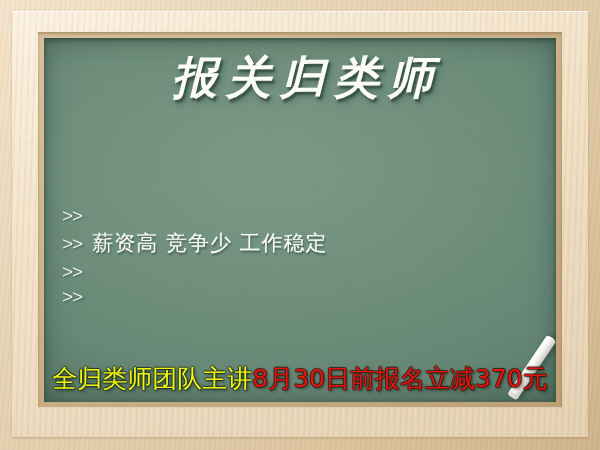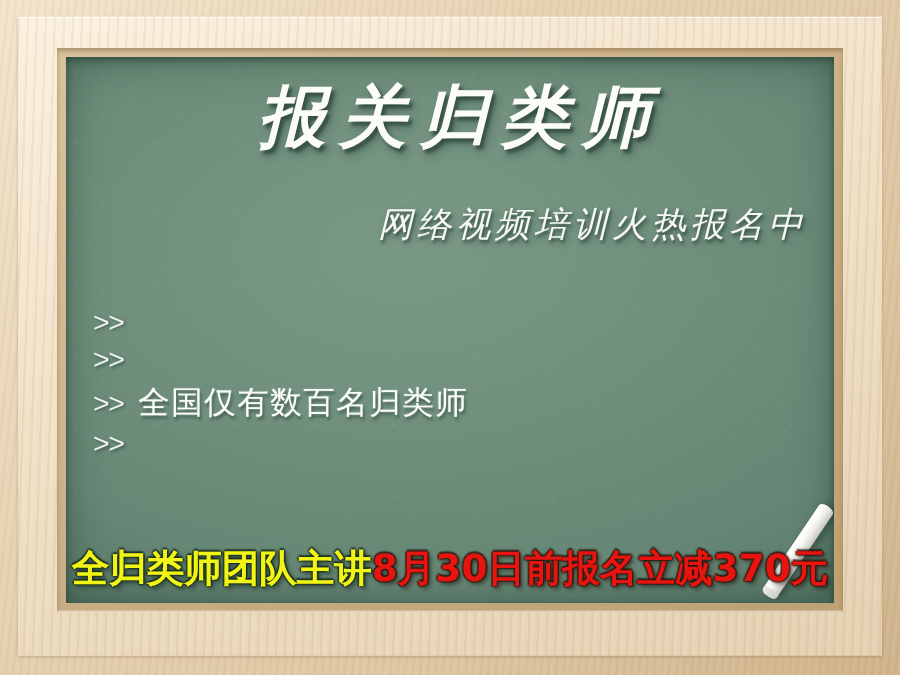--- a/index.html
+++ b/index.html
@@ -236,21 +236,21 @@
     left: 0;
     bottom: 10px;
     width: 100%;
     text-align: center;
     white-space: nowrap;
     z-index: 5;
   }
   .promo span {
     font-family: "DejaVu Sans", "Liberation Sans", sans-serif;
     font-size: 25px;
-    font-weight: bold;
+    font-weight: normal;
     letter-spacing: 0px;
     line-height: 1.1;
   }
   .promo-yellow {
     color: #f2f513;
     text-shadow:
       -1px 0 1px rgba(25,45,30,0.85),
       1px 0 1px rgba(25,45,30,0.85),
       0 -1px 1px rgba(25,45,30,0.85),
       0 1px 1px rgba(25,45,30,0.85),
@@ -273,41 +273,40 @@
 
   <div class="frame-outer"></div>
   <div class="frame-bevel"></div>
   <div class="frame-inner-lip"></div>
 
   <div class="board">
     <div class="board-content">
 
       <div class="title">报关归类师</div>
 
-      <div class="subtitle">网络视频培训火热报名中</div>
 
       <div class="bullets">
 
         <div class="bullet-row">
           <span class="bullet-mark">&gt;&gt;</span>
         </div>
 
         <div class="bullet-row">
           <span class="bullet-mark">&gt;&gt;</span>
-        </div>
-
-        <div class="bullet-row">
-          <span class="bullet-mark">&gt;&gt;</span>
-          <span class="bullet-text">全国仅有数百名归类师</span>
+          <span class="bullet-text">薪资高  竞争少  工作稳定</span>
         </div>
 
         <div class="bullet-row">
           <span class="bullet-mark">&gt;&gt;</span>
         </div>
 
+        <div class="bullet-row">
+          <span class="bullet-mark">&gt;&gt;</span>
+        </div>
+
       </div>
 
       <div class="chalk"></div>
 
       <div class="promo">
         <span class="promo-yellow">全归类师团队主讲</span><span class="promo-red">8月30日前报名立减370元</span>
       </div>
 
     </div>
   </div>

